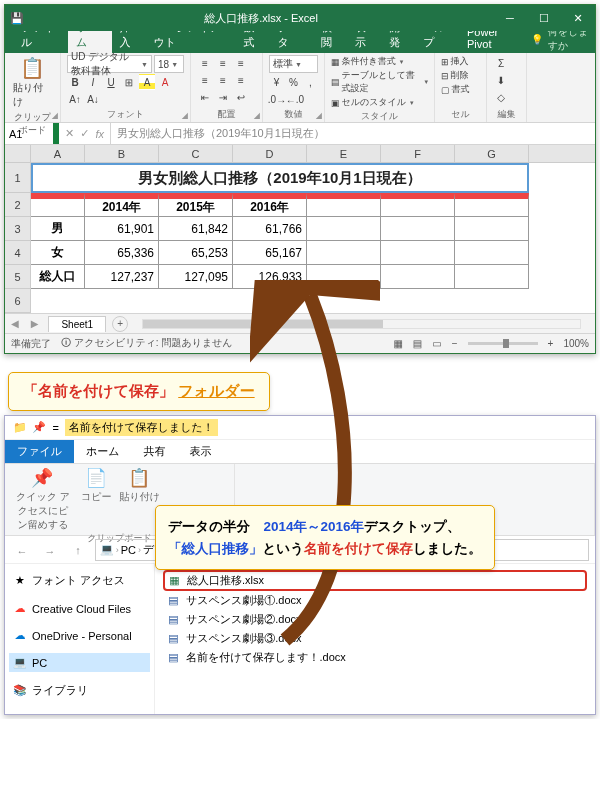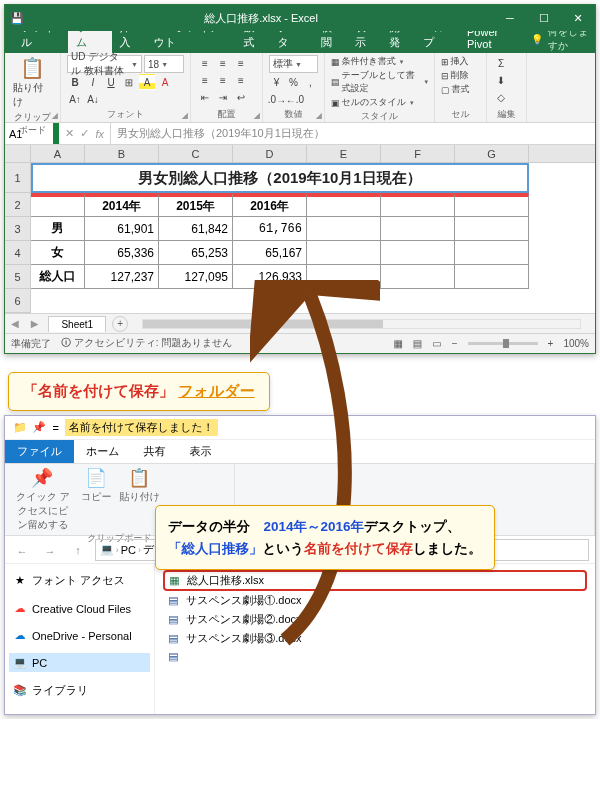--- a/index.html
+++ b/index.html
@@ -44,21 +44,21 @@
   .row-headers { display:flex; flex-direction:column; width:26px; }
   .row-h { border-bottom:1px solid #ccc; border-right:1px solid #ccc; background:#e6e6e6; text-align:center; font-size:11px; color:#444; display:flex; align-items:center; justify-content:center;}
   .cells { flex:1; }
   .cell-row { display:flex; }
   .cell { border-right:1px solid #d4d4d4; border-bottom:1px solid #d4d4d4; font-size:12px; padding:0 4px; display:flex; align-items:center; overflow:hidden;}
   .cell.num { justify-content:flex-end; font-family: "Arial", sans-serif;}
   .cell.center { justify-content:center; font-weight:bold;}
   .cell.left-bold { font-weight:bold; justify-content:center;}
   .merged-title { border:2px solid #5b9bd5 !important; font-weight:bold; font-size:15px; justify-content:center; color:#222;}
   .data-cell { border-right:1px solid #999 !important; border-bottom:1px solid #999 !important;}
-  .thick-top { border-top:4px solid #ef4444;}
+  .thick-top { border-top:6px solid #ef4444;}
   
   .sheet-tabs { display:flex; align-items:center; height:20px; border-top:1px solid #d4d4d4; background:#f3f3f3; font-size:10px;}
   .sheet-nav { padding:0 6px; color:#999; cursor:pointer;}
   .sheet-tab { background:#fff; border:1px solid #ccc; border-bottom:none; padding:2px 12px; cursor:pointer; margin-left:4px;}
   .add-sheet { margin-left:6px; width:16px; height:16px; border:1px solid #ccc; border-radius:50%; display:flex; align-items:center; justify-content:center; cursor:pointer; color:#666;}
   .hscroll { flex:1; margin:0 14px; height:10px; background:#f3f3f3; position:relative; border:1px solid #e0e0e0;}
   .hscroll .thumb{ position:absolute; left:0; width:55%; background:#cdcdcd; height:100%;}
   
   .statusbar { display:flex; align-items:center; height:20px; background:#f3f3f3; border-top:1px solid #d4d4d4; font-size:10px; color:#555; padding:0 6px; gap:10px;}
   .statusbar .spacer { flex:1; }
@@ -153,21 +153,21 @@
       <div class="label">クリップボード</div>
       <div class="corner">◢</div>
     </div>
     <div class="ribbon-group" style="width:130px">
       <div class="r-stack" style="width:100%">
         <div class="r-row">
           <div class="r-dropdown" style="flex:1">
               <span>UD デジタル 教科書体</span>
               <span class="tri">▼</span>
             </div>
-          <div class="r-dropdown" style="width:40px">
+          <div class="r-dropdown" style="width:30px">
               <span>18</span>
               <span class="tri">▼</span>
             </div>
         </div>
         <div class="r-row">
           <div class="r-small-btn">
               <b>B</b>
             </div>
           <div class="r-small-btn">
               <i>I</i>
@@ -316,21 +316,21 @@
             <div class="cell data-cell thick-top center" style="width: 74px; height: 24px;">2015年</div>
             <div class="cell data-cell thick-top center" style="width: 74px; height: 24px;">2016年</div>
             <div class="cell data-cell thick-top" style="width: 74px; height: 24px;"></div>
             <div class="cell data-cell thick-top" style="width: 74px; height: 24px;"></div>
             <div class="cell data-cell thick-top" style="width: 74px; height: 24px;"></div>
           </div>
           <div class="cell-row">
             <div class="cell data-cell left-bold" style="width: 54px; height: 24px;">男</div>
             <div class="cell data-cell num" style="width: 74px; height: 24px;">61,901</div>
             <div class="cell data-cell num" style="width: 74px; height: 24px;">61,842</div>
-            <div class="cell data-cell num" style="width: 74px; height: 24px; font-family: Liberation Mono, monospace;">61,766</div>
+            <div class="cell data-cell num" style="width: 74px; height: 24px;">61,766</div>
             <div class="cell data-cell" style="width: 74px; height: 24px;"></div>
             <div class="cell data-cell" style="width: 74px; height: 24px;"></div>
             <div class="cell data-cell" style="width: 74px; height: 24px;"></div>
           </div>
           <div class="cell-row">
             <div class="cell data-cell left-bold" style="width: 54px; height: 24px;">女</div>
             <div class="cell data-cell num" style="width: 74px; height: 24px;">65,336</div>
             <div class="cell data-cell num" style="width: 74px; height: 24px;">65,253</div>
             <div class="cell data-cell num" style="width: 74px; height: 24px;">65,167</div>
             <div class="cell data-cell" style="width: 74px; height: 24px;"></div>
@@ -472,20 +472,21 @@
         <div class="file-item">
           <span class="file-ico wd">▤</span>
           <span>サスペンス劇場②.docx</span>
         </div>
         <div class="file-item">
           <span class="file-ico wd">▤</span>
           <span>サスペンス劇場③.docx</span>
         </div>
         <div class="file-item">
           <span class="file-ico wd">▤</span>
+          <span>名前を付けて保存します！.docx</span>
         </div>
       </div>
   </div>
 </div>
 
 <div class="callout2">
   <div class="callout-box">
     <span>データの半分　</span><span class="blue">2014年～2016年</span><span>デスクトップ、</span><br>
     <span class="blue">「総人口推移」</span><span>という</span><span class="red">名前を付けて保存</span><span>しました。</span>
   </div>

